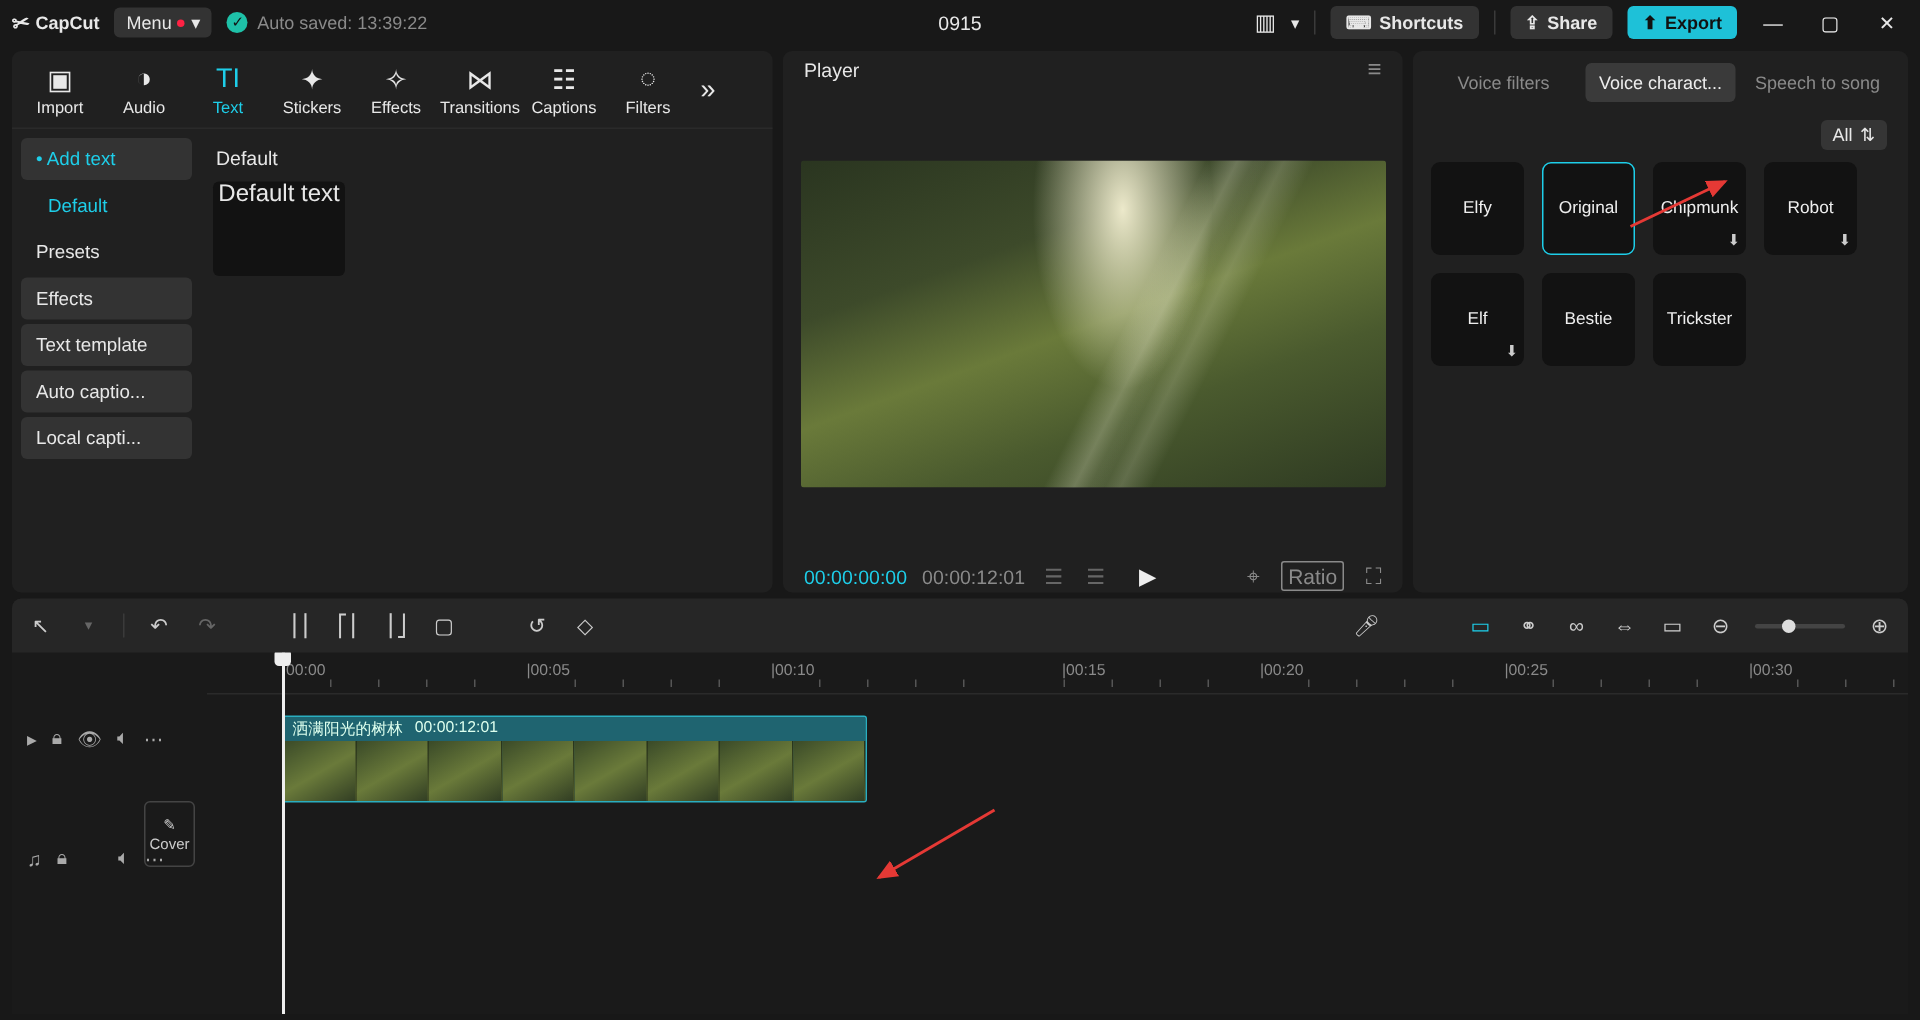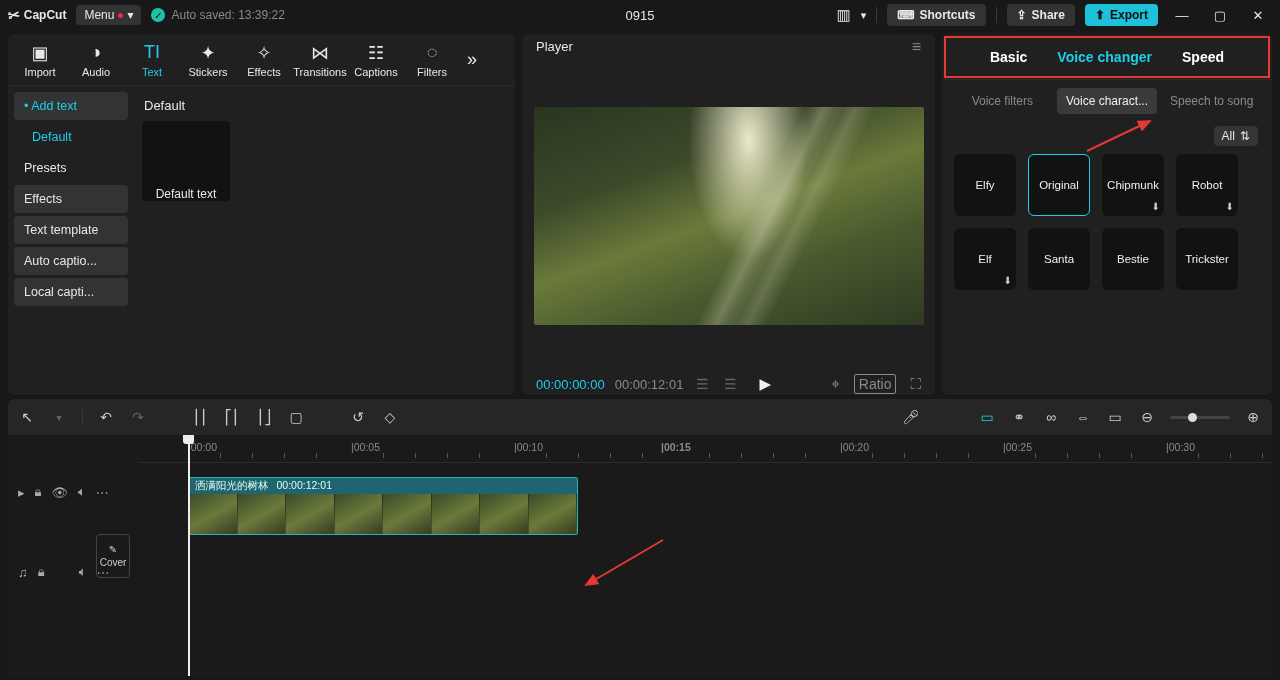--- a/index.html
+++ b/index.html
@@ -64,21 +64,21 @@
   .media-tab .ic { font-size:18px; height:22px; display:flex; align-items:center; }
   .more-arrow { width:24px; font-size:18px; text-align:center; }
   .left-body { flex:1; display:flex; }
   .sidebar { width:126px; padding:6px; display:flex; flex-direction:column; gap:3px; }
   .side-item { padding:7px 10px; border-radius:4px; font-size:12.5px; color:var(--text-main); white-space:nowrap; overflow:hidden; text-overflow:ellipsis;}
   .side-item.active { background: var(--bg-button); }
   .side-item.sub { color: var(--accent); padding-left:18px; }
   .side-item.highlight { color: var(--accent); }
   .content-area { flex:1; padding:8px; }
   .content-hdr { font-size:13px; color:var(--text-main); margin:4px 2px 8px; }
-  .tile-small { width:88px; height:80px; background:var(--bg-tile); border-radius:4px; display:flex; align-items:flex-end; justify-content:center; font-size:12px; }
+  .tile-small { width:88px; height:63px; background:var(--bg-tile); border-radius:4px; display:flex; align-items:flex-start; justify-content:center; font-size:16px; }
 
   .player-panel { flex:1; display:flex; flex-direction:column;gap:48px; }
   .player-hdr { height:46px; display:flex; align-items:center; padding:0 14px; font-size:13px; }
   .player-hdr .right{ margin-left:auto; color:var(--text-dim); font-size:16px; }
   .preview-wrap { flex:1; display:flex; align-items:center; justify-content:center; padding:0 6px; }
   .preview {
     width:390px; height:218px; border-radius:2px; position:relative; overflow:hidden;
     background:
       radial-gradient(ellipse 100px 200px at 55% 15%, rgba(255,250,220,0.9), rgba(255,250,220,0) 60%),
       linear-gradient(160deg, #2a3520 0%, #3d4a2a 30%, #6a7a3a 50%, #4a5a2e 70%, #2e3a22 100%);
@@ -255,26 +255,20 @@
       <span class="play-icon">▶</span>
       <div class="pc-right">
         <span>⌖</span>
         <span class="ratio-box">Ratio</span>
         <span>⛶</span>
       </div>
     </div>
   </div>
 
   <div class="panel right-panel">
-    <div class="inspector-tabs" id="insp-tabs">
-      <div class="red-box"></div>
-    <span class="it">Basic</span>
-        <span class="it active">Voice changer</span>
-        <span class="it">Speed</span>
-      </div>
     <div class="subtabs" id="subtabs">
         <div class="subtab">Voice filters</div>
         <div class="subtab active">Voice charact...</div>
         <div class="subtab">Speech to song</div>
       </div>
     <svg class="ann" style="top:82px; left:140px;" width="80" height="40">
       <defs>
           <marker id="ah1" markerWidth="8" markerHeight="8" refX="6" refY="3" orient="auto">
             <path d="M0,0 L7,3 L0,6 Z" fill="#e53935"></path>
           </marker>
@@ -298,23 +292,20 @@
           <span>Chipmunk</span>
           <span class="dl-ic">⬇</span>
         </div>
         <div class="voice-tile">
           <span>Robot</span>
           <span class="dl-ic">⬇</span>
         </div>
         <div class="voice-tile">
           <span>Elf</span>
           <span class="dl-ic">⬇</span>
-        </div>
-        <div class="voice-tile">
-          <span>Santa</span>
         </div>
         <div class="voice-tile">
           <span>Bestie</span>
         </div>
         <div class="voice-tile">
           <span>Trickster</span>
         </div>
       </div>
   </div>
 </div>
@@ -382,21 +373,21 @@
           <span class="ruler-tick" style="left: 213px;">|00:05</span>
           <div class="ruler-minor" style="left: 245px;"></div>
           <div class="ruler-minor" style="left: 277px;"></div>
           <div class="ruler-minor" style="left: 309px;"></div>
           <div class="ruler-minor" style="left: 341px;"></div>
           <span class="ruler-tick" style="left: 376px;">|00:10</span>
           <div class="ruler-minor" style="left: 408px;"></div>
           <div class="ruler-minor" style="left: 440px;"></div>
           <div class="ruler-minor" style="left: 472px;"></div>
           <div class="ruler-minor" style="left: 504px;"></div>
-          <span class="ruler-tick" style="left: 523px; font-weight: bold;">|00:15</span>
+          <span class="ruler-tick" style="left: 570px;">|00:15</span>
           <div class="ruler-minor" style="left: 571px;"></div>
           <div class="ruler-minor" style="left: 603px;"></div>
           <div class="ruler-minor" style="left: 635px;"></div>
           <div class="ruler-minor" style="left: 667px;"></div>
           <span class="ruler-tick" style="left: 702px;">|00:20</span>
           <div class="ruler-minor" style="left: 734px;"></div>
           <div class="ruler-minor" style="left: 766px;"></div>
           <div class="ruler-minor" style="left: 798px;"></div>
           <div class="ruler-minor" style="left: 830px;"></div>
           <span class="ruler-tick" style="left: 865px;">|00:25</span>

